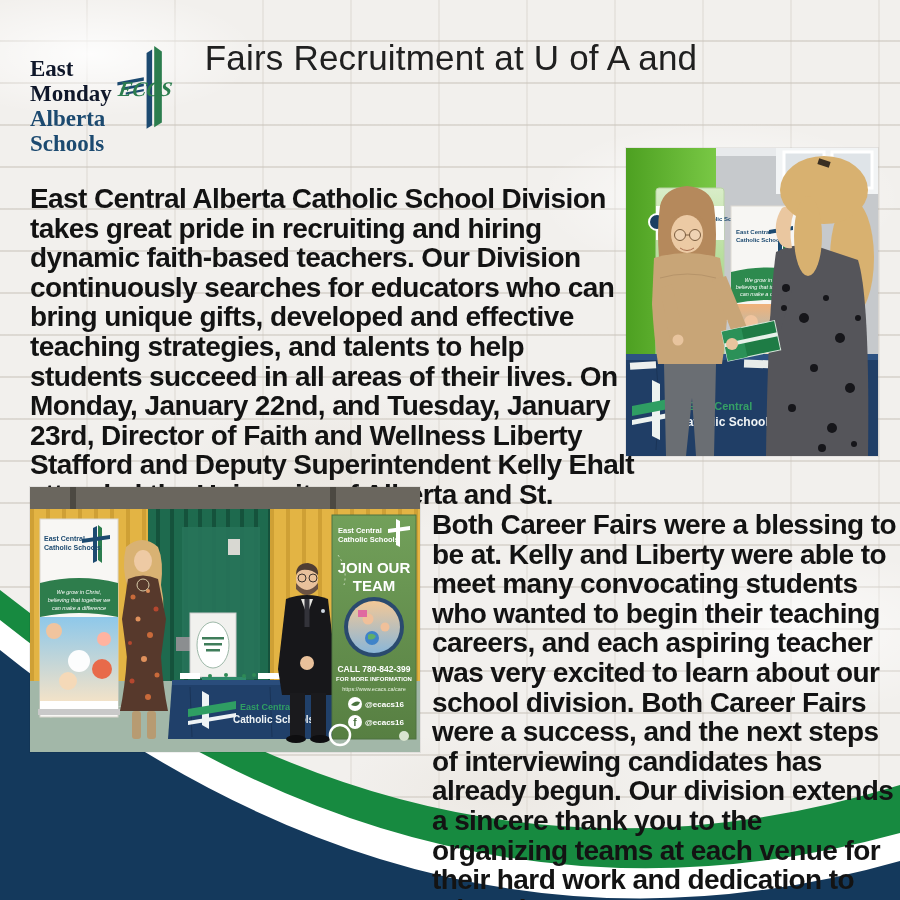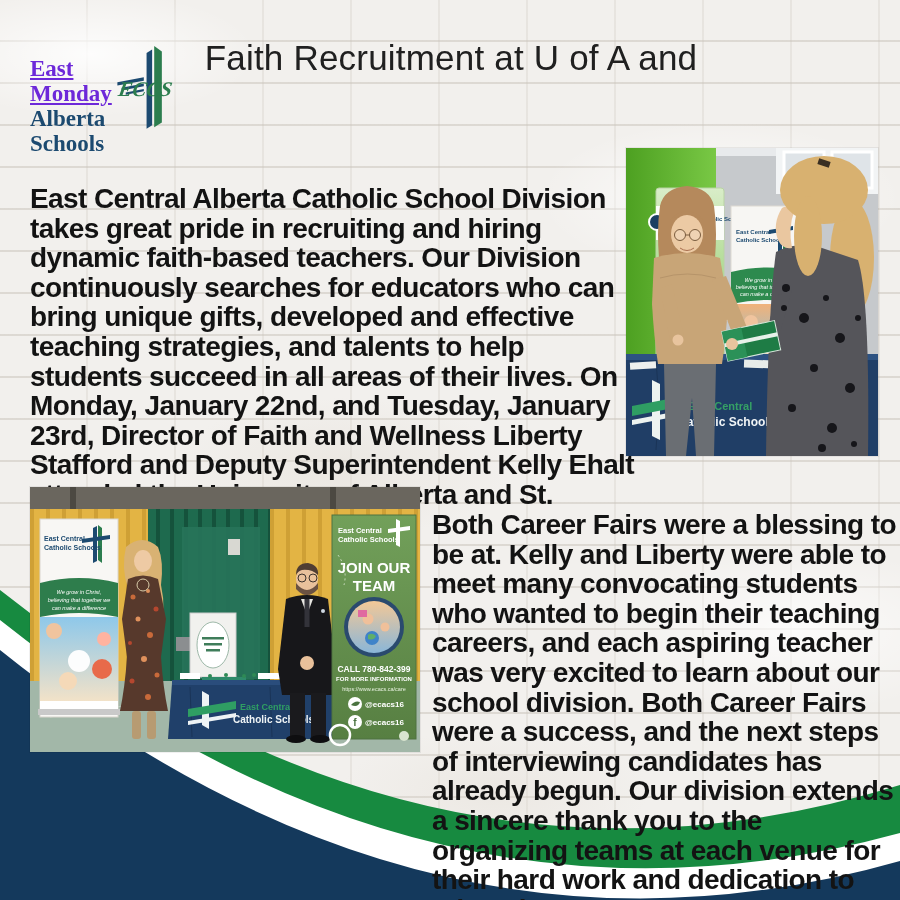--- a/index.html
+++ b/index.html
@@ -18,21 +18,21 @@
       radial-gradient(240px 90px at 10% 6%, rgba(255,255,255,.85), rgba(255,255,255,0) 70%),
       radial-gradient(260px 110px at 80% 22%, rgba(255,255,255,.8), rgba(255,255,255,0) 70%),
       radial-gradient(240px 100px at 38% 52%, rgba(226,220,211,.45), rgba(226,220,211,0) 70%),
       radial-gradient(280px 120px at 88% 70%, rgba(255,255,255,.75), rgba(255,255,255,0) 70%),
       radial-gradient(220px 90px at 55% 88%, rgba(226,220,211,.4), rgba(226,220,211,0) 70%);
   }
 
   
   .logo-text{position:absolute;left:30px;top:56px;
     font-family:"Liberation Serif",serif;font-weight:bold;font-size:23px;line-height:25px;}
-  .logo-text .green{color:#6d28d9;text-decoration:underline;}
+  .logo-text .green{color:#0f172a;}
   .logo-text .navy{color:#1c4a70;}
   .logo-cross{position:absolute;left:116px;top:14px;width:66px;height:146px;}
 
   
   .title{position:absolute;left:168px;top:34px;width:566px;text-align:center;
     font-size:35px;line-height:48px;color:#202020;font-weight:400;letter-spacing:.2px;}
 
   
   .para{position:absolute;color:#131313;font-weight:bold;font-size:28px;
     line-height:29.6px;letter-spacing:-0.6px;}
@@ -69,21 +69,21 @@
     <polygon points="55,6 66,14 66,116 55,123" fill="#2c7d4e"></polygon>
     <g fill="#1c4a70">
       <polygon points="2,58 40,51 40,56 2,63"></polygon>
       <polygon points="8,66 40,60 40,64 8,70"></polygon>
       <polygon points="14,73 40,68 40,71 14,76"></polygon>
     </g>
     <text x="16" y="78" font-family="Liberation Serif, serif" font-style="italic" font-weight="bold" font-size="30" fill="#2c7d4e" transform="skewX(-10)">ECCS</text>
   </svg>
 
   <div class="title">
-    <div>Faith Recruitment at U of A and</div>
+    <div>Fairs Recruitment at U of A and</div>
   </div>
 
   <p class="para intro">East Central Alberta Catholic School Division takes great pride in recruiting and hiring dynamic faith-based teachers. Our Division continuously searches for educators who can bring unique gifts, developed and effective teaching strategies, and talents to help students succeed in all areas of their lives. On Monday, January 22nd, and Tuesday, January 23rd, Director of Faith and Wellness Liberty Stafford and Deputy Superintendent Kelly Ehalt attended the University of Alberta and St. Joseph’s College Career Fairs.</p>
   <p class="para recap">Both Career Fairs were a blessing to be at. Kelly and Liberty were able to meet many convocating students who wanted to begin their teaching careers, and each aspiring teacher was very excited to learn about our school division. Both Career Fairs were a success, and the next steps of interviewing candidates has already begun. Our division extends a sincere thank you to the organizing teams at each venue for their hard work and dedication to education.</p>
 
   <svg class="photo photo-tr" viewBox="0 0 252 308">
     <defs>
       <clipPath id="trclip">
           <rect width="252" height="308"></rect>
         </clipPath>

